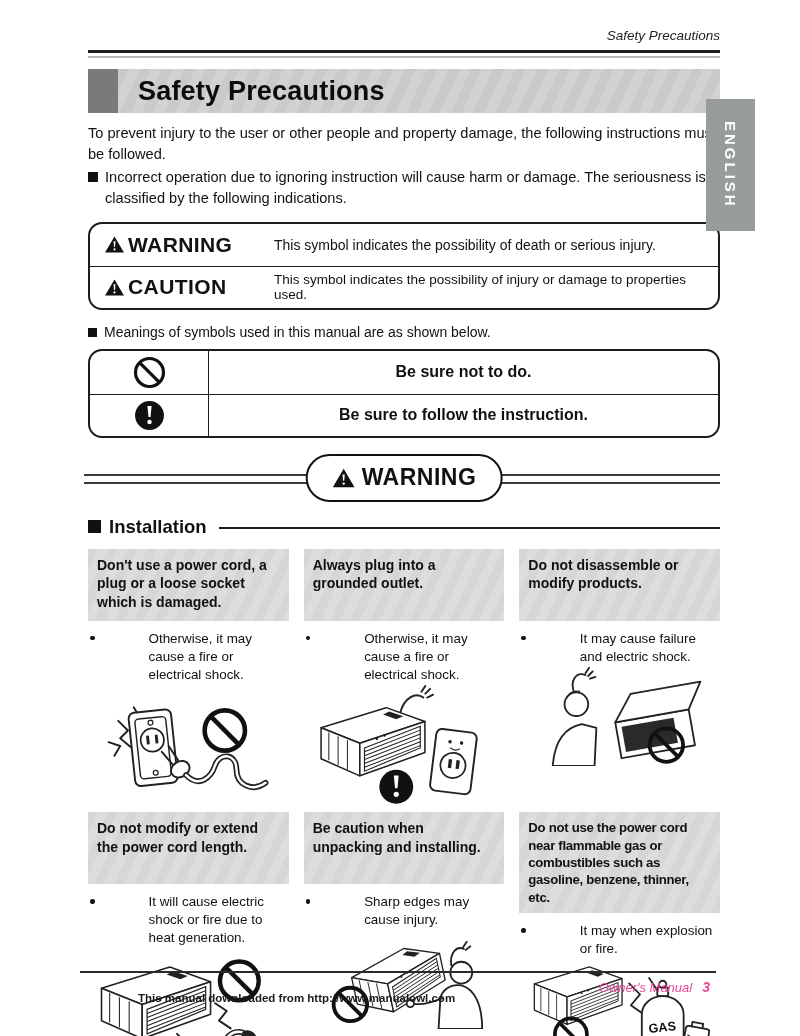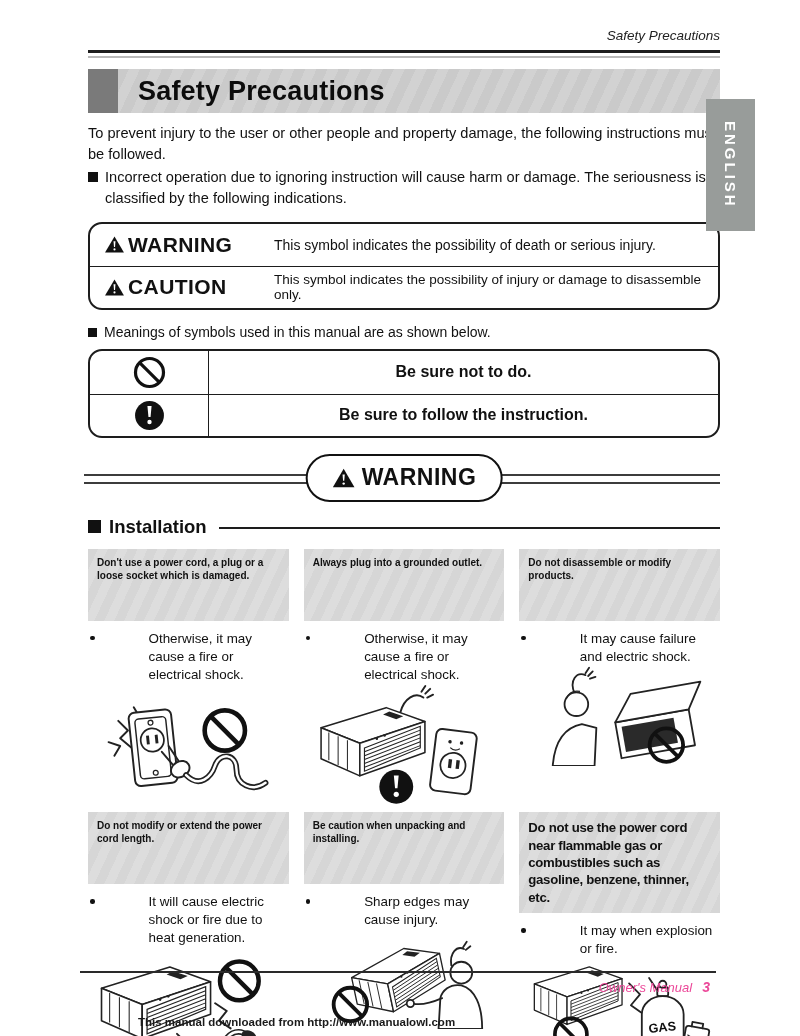--- a/index.html
+++ b/index.html
@@ -58,35 +58,35 @@
   }
   .banner-pill svg{width:24px;height:22px;}
   
   .sect{display:flex;align-items:center;margin:13px 0 11px 0;}
   .sect-title{font-weight:bold;font-size:18.5px;}
   .sect-line{flex:1;border-top:2.5px solid #1d1d1d;margin-left:12px;margin-top:2px;}
   
   .grid{display:grid;grid-template-columns:repeat(3,1fr);column-gap:15px;row-gap:4px;}
   .head{
     background:repeating-linear-gradient(115deg,#d6d6d6 0 9px,#dddddd 9px 18px);
-    font-weight:bold;font-size:10px;line-height:1.32;padding:7px 9px;min-height:72px;
+    font-weight:bold;font-size:14px;line-height:1.32;padding:7px 9px;min-height:72px;
     box-sizing:border-box;margin-bottom:9px;
   }
   .head.small{font-size:13.2px;letter-spacing:-.3px;}
   .note{display:flex;font-size:13.4px;line-height:1.35;gap:48px;}
   .dot{width:4.5px;height:4.5px;border-radius:50%;background:#111;flex:none;margin:6px 6px 0 2px;}
   .illus{display:flex;align-items:center;justify-content:center;}
   .illus.r1{height:124px;}
   .illus.r2{height:100px;}
   .illus svg{display:block;}
   
   .bottom-rule{position:absolute;left:80px;right:84px;top:971px;border-top:2.5px solid #2a2a2a;}
   .owner{position:absolute;right:90px;top:979px;font-style:italic;font-size:13px;color:#ec4899;}
   .owner b{font-size:14px;margin-left:10px;}
-  .download{position:absolute;left:138px;top:1016px;font-weight:bold;font-size:11.5px;color:#1a1a1a;}
+  .download{position:absolute;left:138px;top:992px;font-weight:bold;font-size:11.5px;color:#1a1a1a;}
   .line{stroke:#222;stroke-width:2;fill:none;stroke-linecap:round;stroke-linejoin:round;}
   .thin{stroke:#222;stroke-width:1.3;fill:none;}
   .shape{fill:#fff;stroke:#222;stroke-width:2;stroke-linejoin:round;}
 </style>
 </head>
 <body>
 
 <svg width="0" height="0" style="position:absolute" aria-hidden="true">
   <symbol id="sym-ac" viewBox="0 0 150 100">
     <polygon class="shape" points="8,34 92,8 142,26 58,54"></polygon>
@@ -150,21 +150,21 @@
       </span>
       <span class="sev-desc">This symbol indicates the possibility of death or serious injury.</span>
     </div>
     <div class="sev-row">
       <span class="sev-label">
         <svg viewBox="0 0 60 54">
             <use href="#sym-tri"></use>
           </svg>
         <span>CAUTION</span>
       </span>
-      <span class="sev-desc tight">This symbol indicates the possibility of injury or damage to disassemble only.</span>
+      <span class="sev-desc tight">This symbol indicates the possibility of injury or damage to properties used.</span>
     </div>
   </div>
 
   <div class="sym-intro">
     <span class="sq"></span>
     <span>Meanings of symbols used in this manual are as shown below.</span>
   </div>
 
   <div class="sym-box">
     <div class="sym-row">

